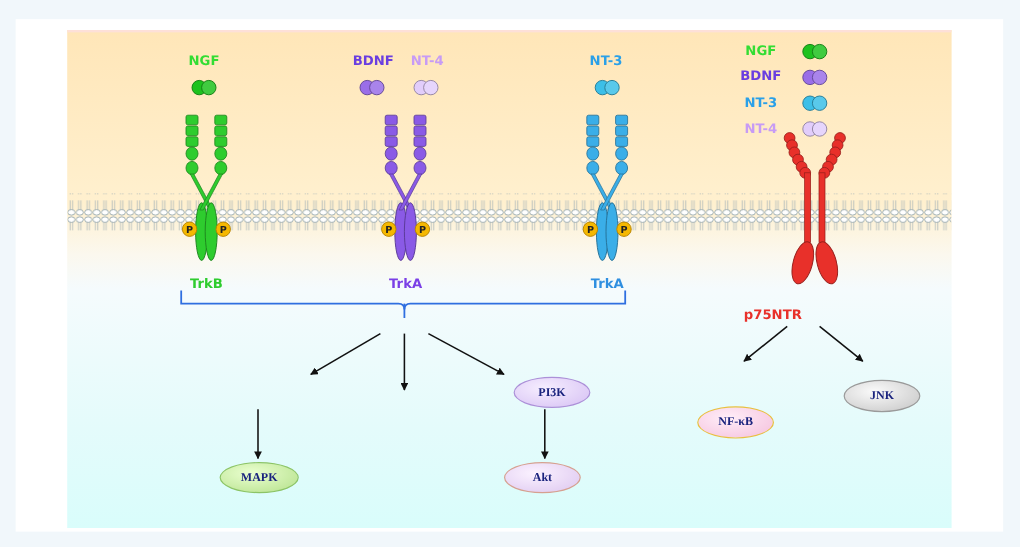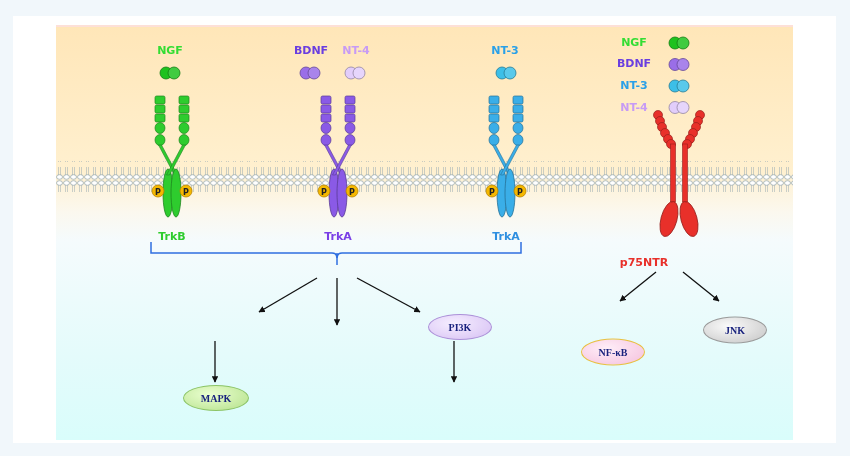--- a/index.html
+++ b/index.html
@@ -180,15 +180,16 @@
   <div class="lbl" style="left:578px;top:54px;color:#2aa0e8">NT-3</div>
   <div class="lbl" style="left:578px;top:76px;color:#c79bf5">NT-4</div>
 
   <div class="lbl" style="left:116px;top:205px;color:#2ecc2e">TrkB</div>
   <div class="lbl" style="left:282px;top:205px;color:#7a3fe6">TrkA</div>
   <div class="lbl" style="left:450px;top:205px;color:#2f8fe0">TrkA</div>
   <div class="lbl" style="left:588px;top:231px;color:#e8302a">p75NTR</div>
 
   <div class="node" style="left:160px;top:373px;width:64px;height:24px;background:radial-gradient(ellipse at 40% 35%,#eaffd0,#b4e08a);border:1px solid #8cc466;">MAPK</div>
   <div class="node" style="left:404px;top:302px;width:62px;height:24px;background:radial-gradient(ellipse at 40% 35%,#f6eeff,#d5bff3);border:1px solid #ac90d8;">PI3K</div>
+  <div class="node" style="left:396px;top:373px;width:62px;height:24px;background:radial-gradient(ellipse at 40% 35%,#fbf2ff,#dcc6ef);border:1px solid #d6a090;">Akt</div>
   <div class="node" style="left:557px;top:305px;width:62px;height:25px;background:radial-gradient(ellipse at 40% 35%,#ffeef8,#f4bfdc);border:1px solid #e8c040;margin-top:22px;">NF-κB</div>
   <div class="node" style="left:679px;top:305px;width:62px;height:25px;background:radial-gradient(ellipse at 40% 35%,#fafafa,#c4c4c4);border:1px solid #9a9a9a;">JNK</div>
 </div>
 
 </body></html>

